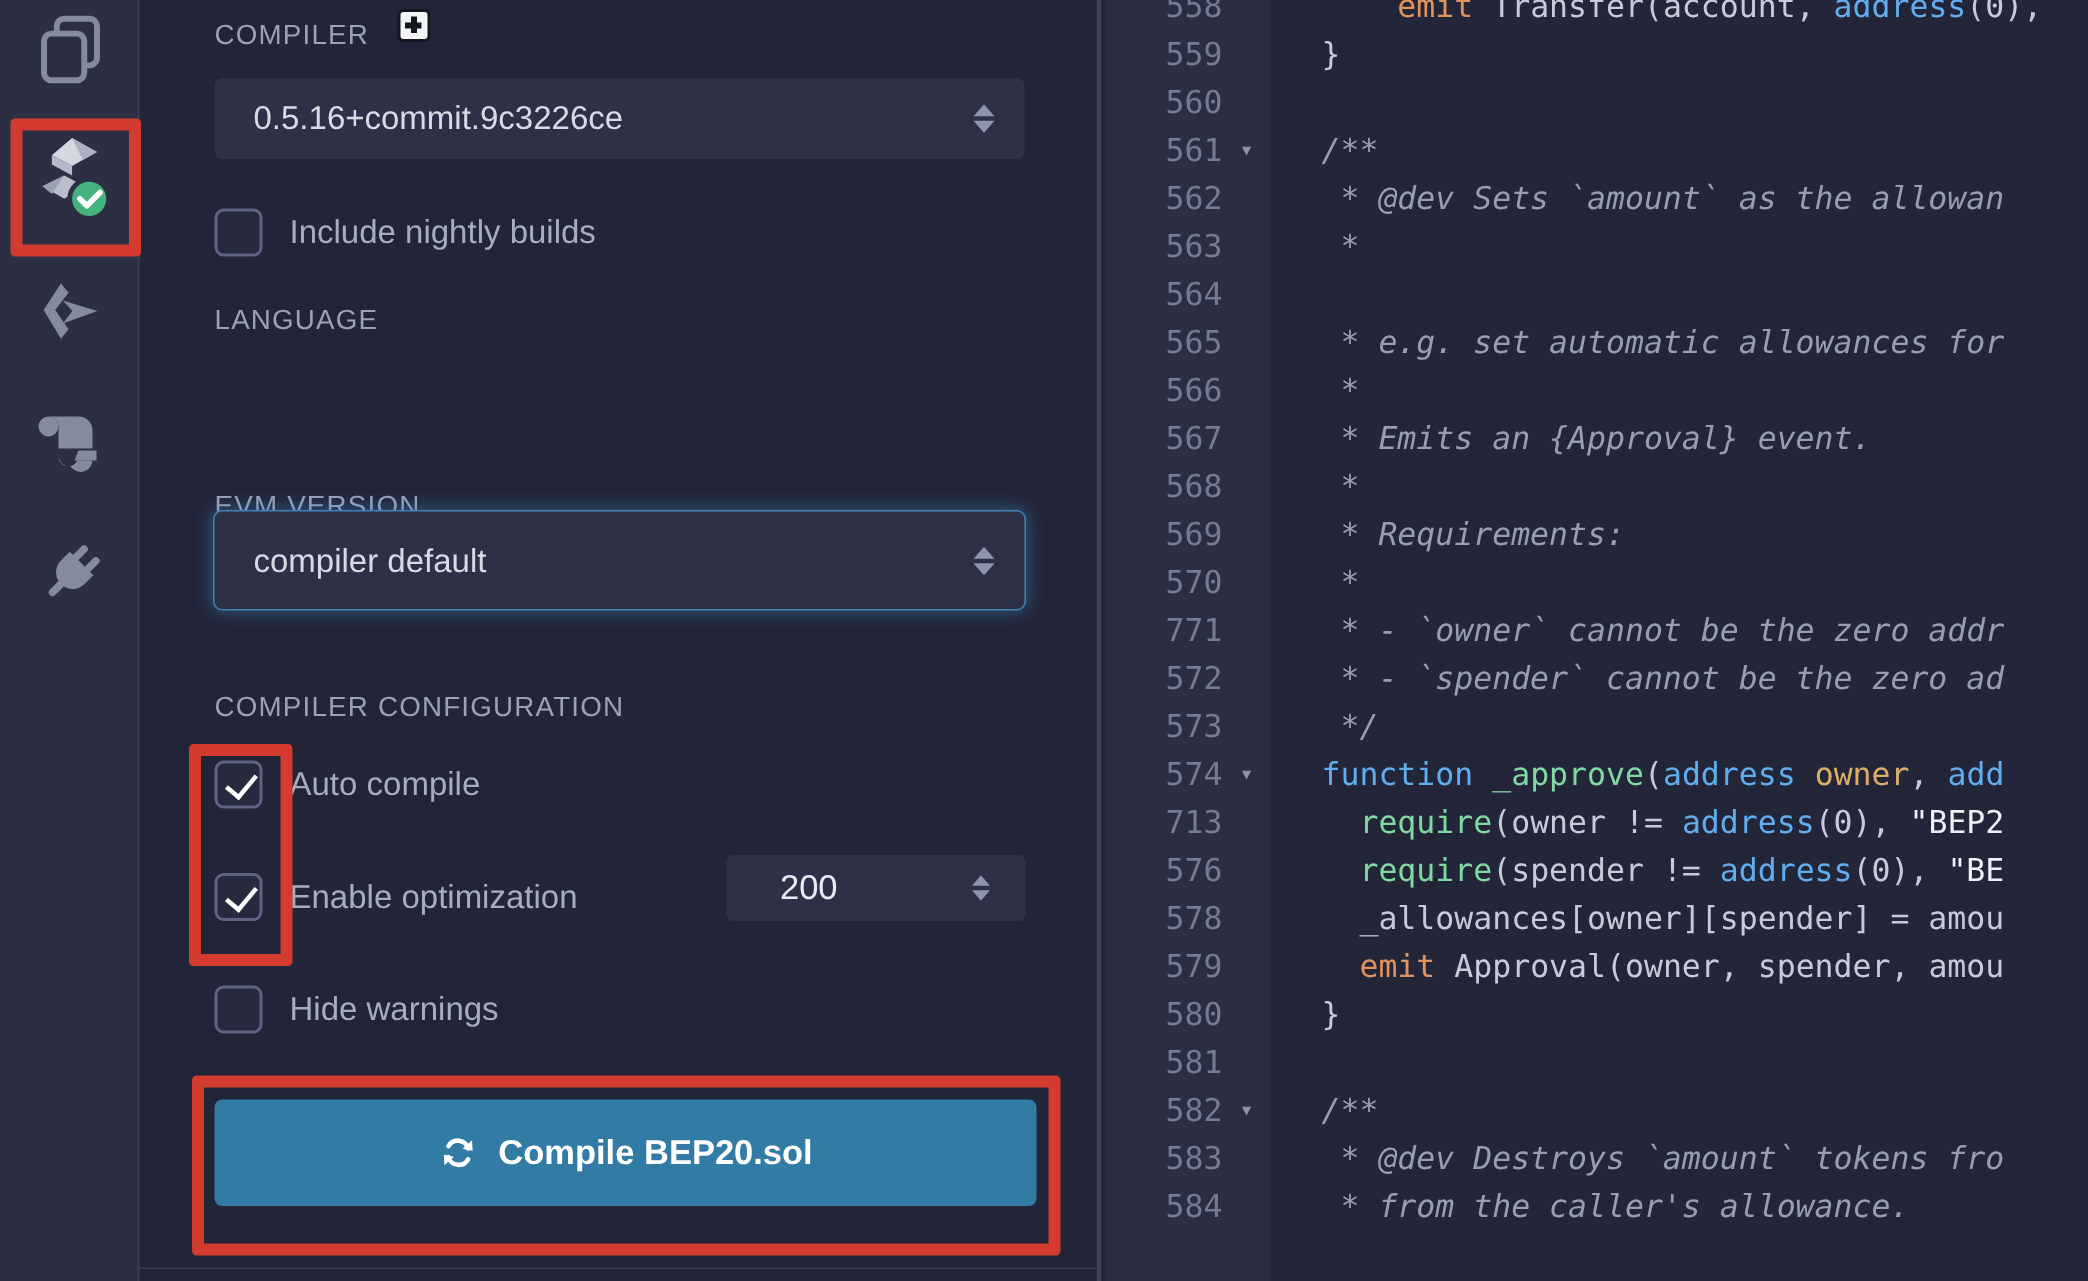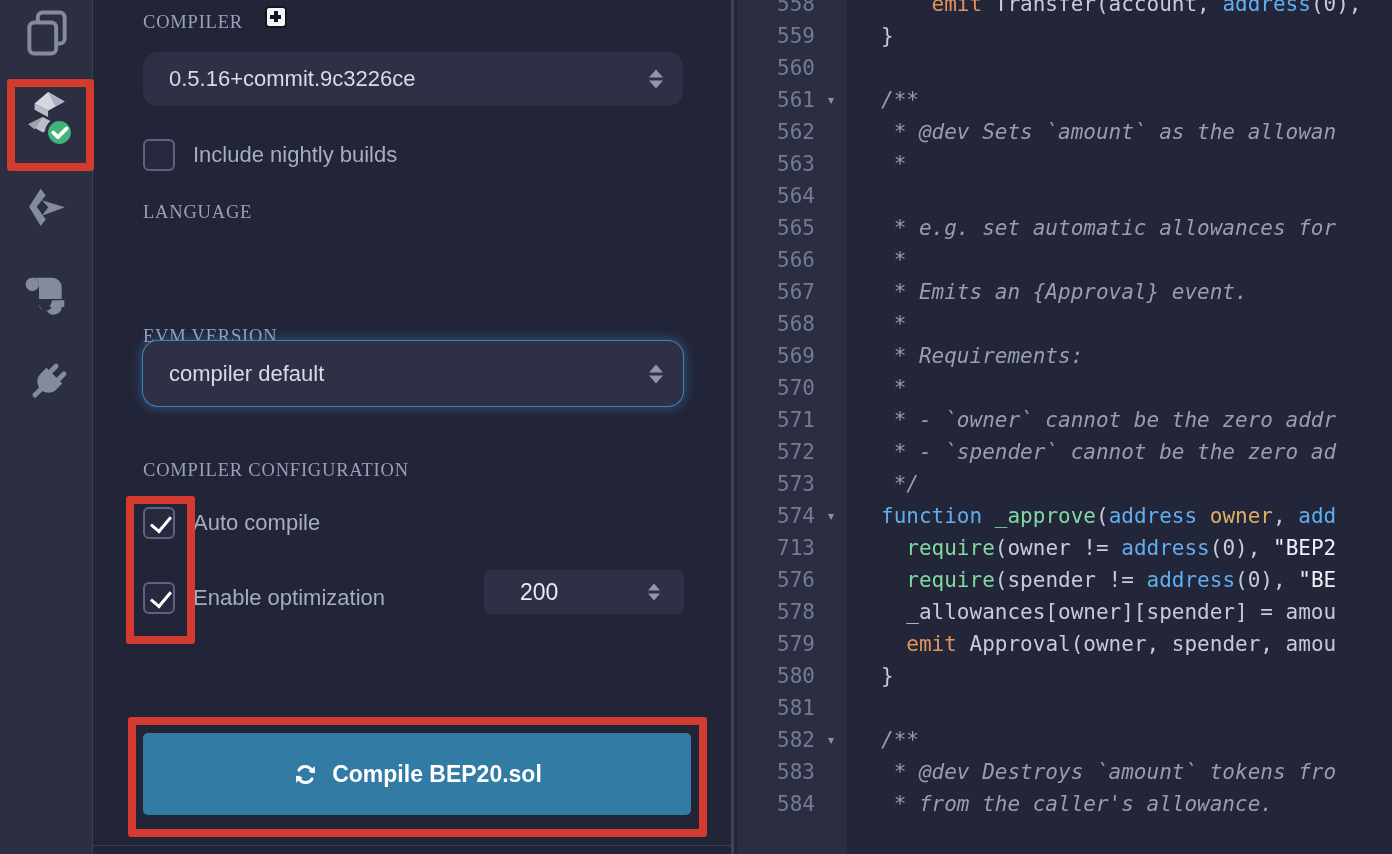--- a/index.html
+++ b/index.html
@@ -6,22 +6,22 @@
   .app{position:relative;width:1392px;height:854px;overflow:hidden;
        background:#222437;font-family:"Liberation Sans",sans-serif;}
 
   
   .sidebar{position:absolute;left:0;top:0;width:93px;height:854px;background:#2c2e41;}
   .sidebar-sep{position:absolute;left:92px;top:0;width:2px;height:854px;background:#3d4054;}
   .icon-btn{position:absolute;left:0;width:93px;display:flex;justify-content:center;cursor:pointer;}
 
   
   .panel{position:absolute;left:93px;top:0;width:638px;height:854px;background:#222437;}
-  .sec-label{position:absolute;left:50px;font-size:18.5px;letter-spacing:.8px;color:#9aa1b8;font-family:Liberation Serif, serif;}
-  .select{position:absolute;left:50px;width:540px;background:#2e3146;border-radius:15px;
+  .sec-label{position:absolute;left:50px;font-size:18.5px;letter-spacing:.8px;color:#9aa1b8;}
+  .select{position:absolute;left:50px;width:540px;background:#2e3146;border-radius:5px;
           display:flex;align-items:center;cursor:pointer;}
   .select .val{padding-left:26px;font-size:22px;color:#d8dbe4;}
   .carets{position:absolute;right:20px;top:50%;transform:translateY(-50%);
           display:flex;flex-direction:column;align-items:center;gap:3px;}
   .tri-up{width:0;height:0;border-left:7px solid transparent;border-right:7px solid transparent;
           border-bottom:8px solid #8f95ac;}
   .tri-down{width:0;height:0;border-left:7px solid transparent;border-right:7px solid transparent;
           border-top:8px solid #8f95ac;}
   .focused{box-shadow:0 0 0 1px #3f82b6, 0 0 12px 2px rgba(64,145,210,.45);}
 
@@ -39,21 +39,21 @@
   .plus-icon:after{content:"";position:absolute;left:6.5px;top:3px;width:4px;height:11px;background:#14161f;}
 
   .num-input{position:absolute;left:391px;top:570px;width:200px;height:44px;background:#2e3146;
       border-radius:5px;box-sizing:border-box;}
   .num-input .val{position:absolute;left:36px;top:50%;transform:translateY(-50%);
       font-size:23px;color:#e8ebf2;}
   .num-input .carets{right:24px;}
   .num-input .tri-up{border-left-width:6px;border-right-width:6px;border-bottom-width:7px;}
   .num-input .tri-down{border-left-width:6px;border-right-width:6px;border-top-width:7px;}
 
-  .compile-btn{position:absolute;left:50px;top:733px;width:548px;height:82px;background:#317ba5;
+  .compile-btn{position:absolute;left:50px;top:733px;width:548px;height:71px;background:#317ba5;
       border:none;border-radius:5px;display:flex;align-items:center;justify-content:center;
       color:#fff;font-size:23px;font-weight:bold;font-family:"Liberation Sans",sans-serif;
       cursor:pointer;gap:13px;}
   .panel-divider{position:absolute;left:0;top:845px;width:638px;height:1px;background:#3a3d51;}
 
   
   .redbox{position:absolute;border:8px solid #d23b2e;border-radius:3px;box-sizing:border-box;
       pointer-events:none;}
 
   
@@ -178,20 +178,24 @@
     </div>
 
     <div class="num-input">
       <span class="val">200</span>
       <span class="carets">
           <span class="tri-up"></span>
           <span class="tri-down"></span>
         </span>
     </div>
 
+    <div class="cb-row" style="top:657px">
+      <span class="cb"></span>
+      <span class="cb-label">Hide warnings</span>
+    </div>
 
     <button class="compile-btn">
       <svg width="27" height="27" viewBox="0 0 24 24">
         <path d="M6.2 14.5 a6.3 6.3 0 0 0 11.6 1.4" stroke="#fff" stroke-width="2.7" fill="none" stroke-linecap="round"></path>
         <path d="M17.8 9.5 a6.3 6.3 0 0 0 -11.6 -1.4" stroke="#fff" stroke-width="2.7" fill="none" stroke-linecap="round"></path>
         <polygon points="20.5,10.8 14.6,9.6 20.2,4.6" fill="#fff"></polygon>
         <polygon points="3.5,13.2 9.4,14.4 3.8,19.4" fill="#fff"></polygon>
       </svg>
       <span>Compile BEP20.sol</span>
     </button>
@@ -261,21 +265,21 @@
           <span class="gut">569</span>
           <span class="fold"></span>
           <span class="code"><span class="tk-c"> * Requirements:</span></span>
         </div>
         <div class="row">
           <span class="gut">570</span>
           <span class="fold"></span>
           <span class="code"><span class="tk-c"> *</span></span>
         </div>
         <div class="row">
-          <span class="gut">571</span>
+          <span class="gut">771</span>
           <span class="fold"></span>
           <span class="code"><span class="tk-c"> * - `owner` cannot be the zero addr</span></span>
         </div>
         <div class="row">
           <span class="gut">572</span>
           <span class="fold"></span>
           <span class="code"><span class="tk-c"> * - `spender` cannot be the zero ad</span></span>
         </div>
         <div class="row">
           <span class="gut">573</span>

